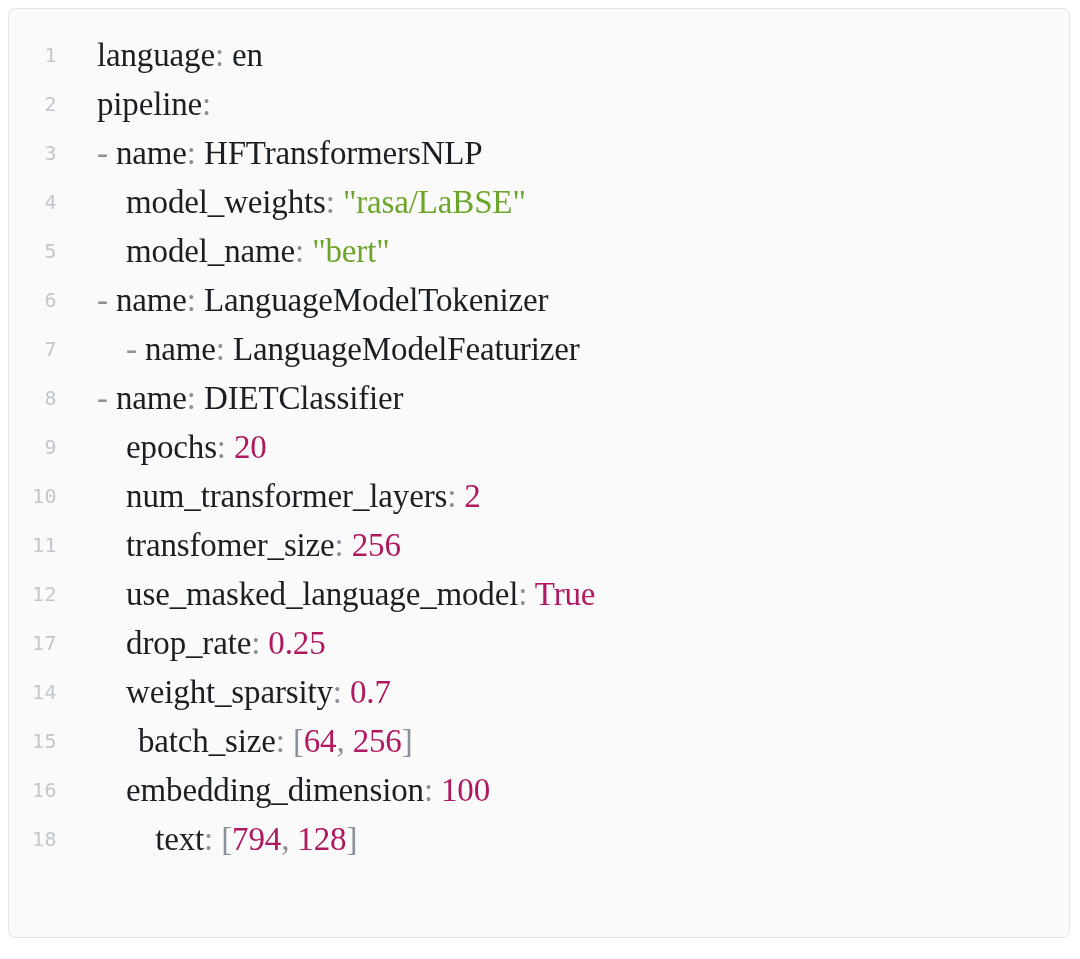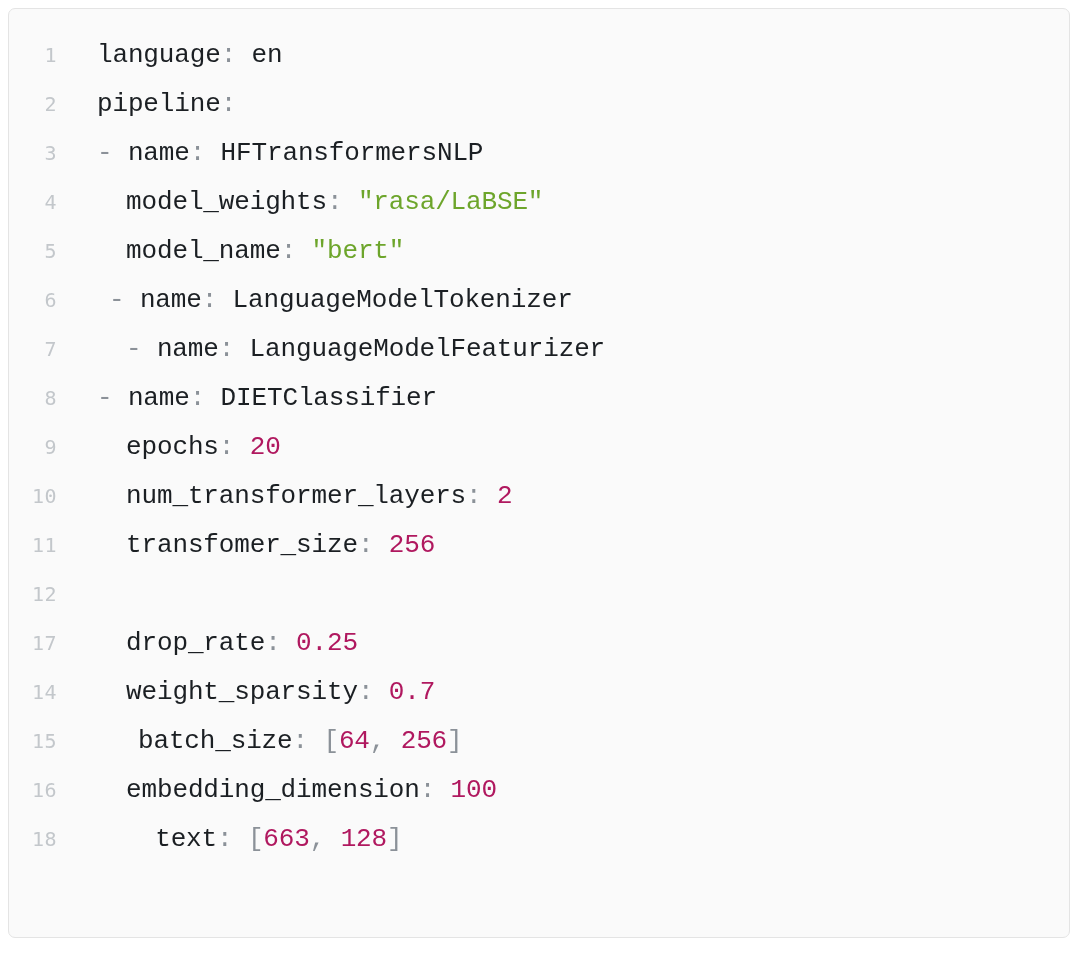--- a/index.html
+++ b/index.html
@@ -50,24 +50,24 @@
     font-size: 20px;
     font-family: "DejaVu Sans Mono", "Liberation Mono", monospace;
     font-weight: 400;
     letter-spacing: 0.5px;
     -webkit-font-smoothing: antialiased;
   }
 
   .lc {
     position: absolute;
     left: 88px;
-    font-size: 26px;
+    font-size: 33px;
     letter-spacing: -0.15px;
     color: #1b1f23;
-    font-family: Liberation Mono, monospace;
+    font-family: Liberation Serif, serif;
     white-space: pre;
   }
 
   .tok-key      { color: #1b1f23; }
   .tok-plain    { color: #1b1f23; }
   .tok-punct    { color: #8b9198; }
   .tok-dash     { color: #8b9198; }
   .tok-bracket  { color: #8b9198; }
   .tok-string   { color: #6da52b; }
   .tok-number   { color: #b0185f; }
@@ -76,26 +76,26 @@
 </head>
 <body>
 
 <div id="code-card">
   <div id="code-lines">
       <div class="code-line"><span class="ln">1</span><span class="lc" style="left: 88px;"><span class="tok-key">language</span><span class="tok-punct">:</span><span class="tok-plain"> en</span></span></div>
       <div class="code-line"><span class="ln">2</span><span class="lc" style="left: 88px;"><span class="tok-key">pipeline</span><span class="tok-punct">:</span></span></div>
       <div class="code-line"><span class="ln">3</span><span class="lc" style="left: 88px;"><span class="tok-dash">-</span><span class="tok-key"> name</span><span class="tok-punct">:</span><span class="tok-plain"> HFTransformersNLP</span></span></div>
       <div class="code-line"><span class="ln">4</span><span class="lc" style="left: 117.1px;"><span class="tok-key">model_weights</span><span class="tok-punct">:</span><span class="tok-plain"> </span><span class="tok-string">"rasa/LaBSE"</span></span></div>
       <div class="code-line"><span class="ln">5</span><span class="lc" style="left: 117.1px;"><span class="tok-key">model_name</span><span class="tok-punct">:</span><span class="tok-plain"> </span><span class="tok-string">"bert"</span></span></div>
-      <div class="code-line"><span class="ln">6</span><span class="lc" style="left: 100px;"><span class="tok-dash">-</span><span class="tok-key"> name</span><span class="tok-punct">:</span><span class="tok-plain"> LanguageModelTokenizer</span></span></div>
+      <div class="code-line"><span class="ln">6</span><span class="lc" style="left: 88px;"><span class="tok-dash">-</span><span class="tok-key"> name</span><span class="tok-punct">:</span><span class="tok-plain"> LanguageModelTokenizer</span></span></div>
       <div class="code-line"><span class="ln">7</span><span class="lc" style="left: 73px; margin-left: 44px;"><span class="tok-dash">-</span><span class="tok-key"> name</span><span class="tok-punct">:</span><span class="tok-plain"> LanguageModelFeaturizer</span></span></div>
       <div class="code-line"><span class="ln">8</span><span class="lc" style="left: 88px;"><span class="tok-dash">-</span><span class="tok-key"> name</span><span class="tok-punct">:</span><span class="tok-plain"> DIETClassifier</span></span></div>
       <div class="code-line"><span class="ln">9</span><span class="lc" style="left: 117.1px;"><span class="tok-key">epochs</span><span class="tok-punct">:</span><span class="tok-plain"> </span><span class="tok-number">20</span></span></div>
       <div class="code-line"><span class="ln">10</span><span class="lc" style="left: 117.1px;"><span class="tok-key">num_transformer_layers</span><span class="tok-punct">:</span><span class="tok-plain"> </span><span class="tok-number">2</span></span></div>
       <div class="code-line"><span class="ln">11</span><span class="lc" style="left: 117.1px;"><span class="tok-key">transfomer_size</span><span class="tok-punct">:</span><span class="tok-plain"> </span><span class="tok-number">256</span></span></div>
-      <div class="code-line"><span class="ln">12</span></div>
+      <div class="code-line"><span class="ln">12</span><span class="lc" style="left: 117.1px;"><span class="tok-key">use_masked_language_model</span><span class="tok-punct">:</span><span class="tok-plain"> </span><span class="tok-bool">True</span></span></div>
       <div class="code-line"><span class="ln">17</span><span class="lc" style="left: 117.1px;"><span class="tok-key">drop_rate</span><span class="tok-punct">:</span><span class="tok-plain"> </span><span class="tok-number">0.25</span></span></div>
       <div class="code-line"><span class="ln">14</span><span class="lc" style="left: 117.1px;"><span class="tok-key">weight_sparsity</span><span class="tok-punct">:</span><span class="tok-plain"> </span><span class="tok-number">0.7</span></span></div>
       <div class="code-line"><span class="ln">15</span><span class="lc" style="left: 129px;"><span class="tok-key">batch_size</span><span class="tok-punct">:</span><span class="tok-plain"> </span><span class="tok-bracket">[</span><span class="tok-number">64</span><span class="tok-bracket">, </span><span class="tok-number">256</span><span class="tok-bracket">]</span></span></div>
       <div class="code-line"><span class="ln">16</span><span class="lc" style="left: 117.1px;"><span class="tok-key">embedding_dimension</span><span class="tok-punct">:</span><span class="tok-plain"> </span><span class="tok-number">100</span></span></div>
-      <div class="code-line"><span class="ln">18</span><span class="lc" style="left: 146.2px;"><span class="tok-key">text</span><span class="tok-punct">:</span><span class="tok-plain"> </span><span class="tok-bracket">[</span><span class="tok-number">663</span><span class="tok-bracket">, </span><span class="tok-number">128</span><span class="tok-bracket">]</span></span></div>
+      <div class="code-line"><span class="ln">18</span><span class="lc" style="left: 146.2px;"><span class="tok-key">text</span><span class="tok-punct">:</span><span class="tok-plain"> </span><span class="tok-bracket">[</span><span class="tok-number">794</span><span class="tok-bracket">, </span><span class="tok-number">128</span><span class="tok-bracket">]</span></span></div>
     </div>
 </div>
 
 </body></html>

